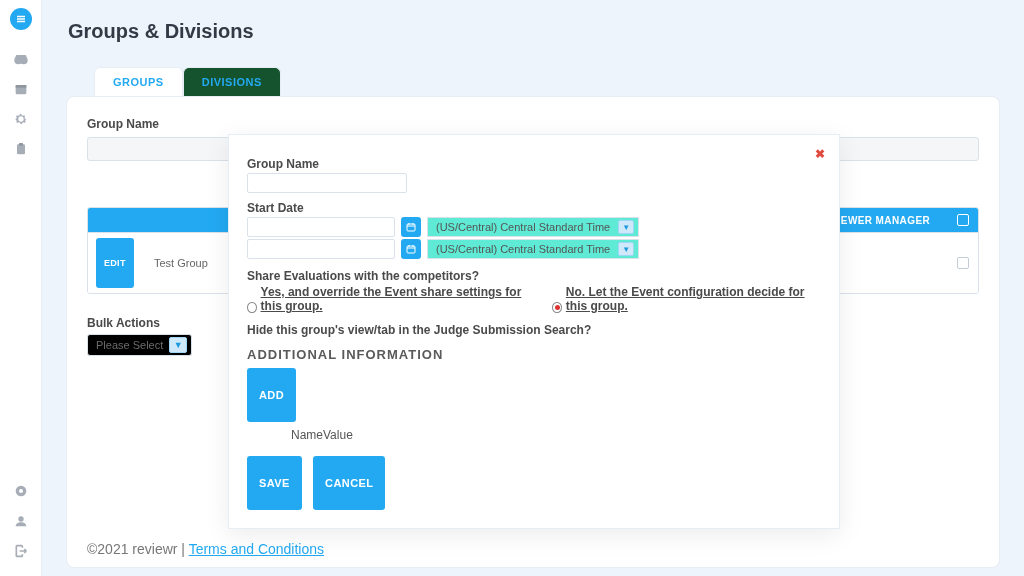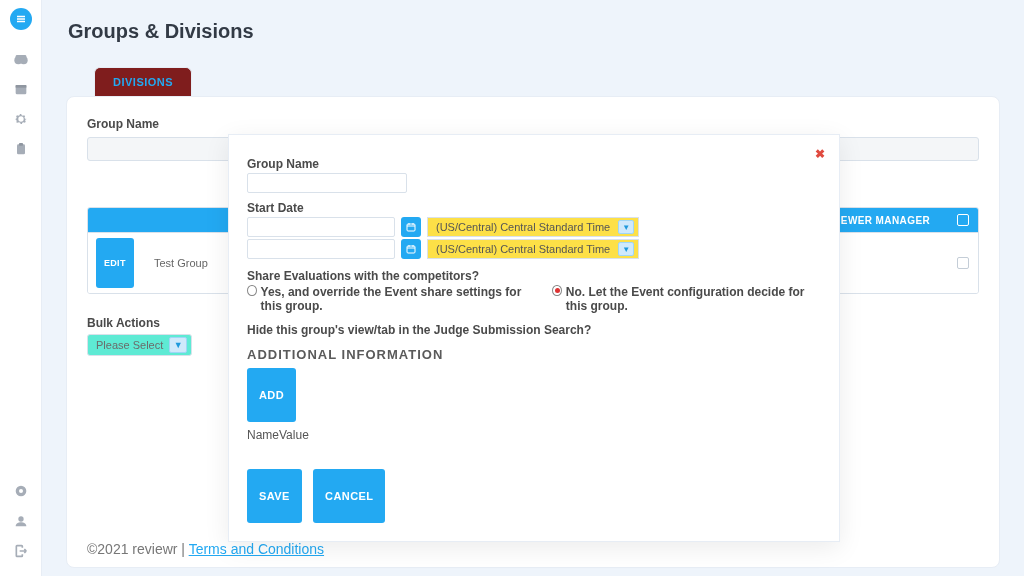--- a/index.html
+++ b/index.html
@@ -76,21 +76,21 @@
     border: 1px solid #e7edf5;
     border-bottom: none;
     border-radius: 6px 6px 0 0;
     padding: 8px 18px;
     font-size: 11px;
     font-weight: 700;
     letter-spacing: .5px;
     color: var(--accent);
     cursor: pointer;
   }
-  .tab.inactive { color: var(--accent); background:#7f1d1d; }
+  .tab.inactive { color: var(--accent); background:#14532d; }
   .card {
     background: #fff;
     border: 1px solid #e7edf5;
     border-radius: 8px;
     padding: 20px 20px 16px 20px;
     flex: 1;
     position: relative;
   }
   .filter-row .label {
     font-size: 12px;
@@ -155,21 +155,21 @@
   }
   .row-chk { width:12px; height:12px; border:1px solid #c4cdd7; border-radius:2px; }
 
   .bulk { margin-top: 22px; }
   .bulk .label { font-weight:700; color:#4a4a4a; display:block; margin-bottom:4px; }
   .select {
     display: inline-flex;
     align-items: center;
     height: 22px;
     padding: 0 4px 0 8px;
-    background: #5eead4;
+    background: #000000;
     border: 1px solid var(--border);
     border-radius: 3px;
     color: #6b6b6b;
     font-size: 11px;
   }
   .select .caret {
     width: 18px; height: 16px;
     margin-left: 6px;
     background: #cfe9fb;
     border: 1px solid #9ed6f7;
@@ -227,51 +227,51 @@
     border-radius:3px;
     display:flex; align-items:center; justify-content:center;
     color:#fff;
   }
   .cal-btn svg { width:12px; height:12px; }
   .tz-select {
     display:inline-flex; align-items:center;
     height:20px; padding:0 4px 0 8px;
     border:1px solid var(--border);
     font-size:11px; color:#555;
-    background:#fde047;
+    background:#5eead4;
   }
   .tz-select .caret {
     width:16px; height:14px; margin-left:8px;
     background:#cfe9fb; border:1px solid #9ed6f7; border-radius:2px;
     display:flex; align-items:center; justify-content:center;
     color:var(--accent-dark); font-size:8px;
   }
   .question { font-size:12px; font-weight:700; color:#4a4a4a; margin-top:10px; }
   .radio-row { display:flex; align-items:center; gap:18px; margin-top:2px; font-size:12px; color:#4a4a4a; font-weight:700;}
   .radio { width:11px; height:11px; border:1px solid #888; border-radius:50%; display:inline-flex; align-items:center; justify-content:center; margin-right:4px; vertical-align:middle; }
   .radio.checked::after { content:""; width:5px; height:5px; background:#d33; border-radius:50%; }
-  .radio-label { display:inline-flex; align-items:flex-start; }
+  .radio-label { display:inline-flex; align-items:flex-end;text-decoration:underline; }
   .section-head {
     font-size:13px; font-weight:700; letter-spacing:1px;
     color:#5a5a5a; margin-top:10px;
   }
   .btn {
     display:inline-block;
     background: var(--accent);
     color:#fff;
     font-size:11px; font-weight:700;
     padding:21px 12px;
     border:none; border-radius:3px;
     letter-spacing:.4px;
     cursor:pointer;
   }
   .btn + .btn { margin-left:8px; }
   .add-btn-row { margin-top:6px; }
-  .nv-row { margin-top:6px; font-size:12px; color:#555; }
-  .action-row { margin-top:27px; }
+  .nv-row { margin-top:6px; font-size:12px; color:#555;margin-left:44px; }
+  .action-row { margin-top:14px; }
 
   
   .footer {
     font-size: 14px;
     color: #777;
     margin-top: auto;
     padding-top: 8px;
   }
   .footer a { color: var(--accent); text-decoration: underline; }
 </style>
@@ -326,20 +326,21 @@
         <path d="M14 7V5a1 1 0 00-1-1H6a1 1 0 00-1 1v14a1 1 0 001 1h7a1 1 0 001-1v-2"></path>
         <path d="M10 12h10m0 0l-3-3m3 3l-3 3"></path>
       </svg>
   </div>
 </div>
 
 <div class="main">
   <h1 class="page-title">Groups &amp; Divisions</h1>
 
   <div class="tabs">
+    <div class="tab">GROUPS</div>
     <div class="tab inactive">DIVISIONS</div>
   </div>
 
   <div class="card">
 
     <div class="filter-row">
       <span class="label">Group Name</span>
       <div class="filter-input"></div>
     </div>
 

